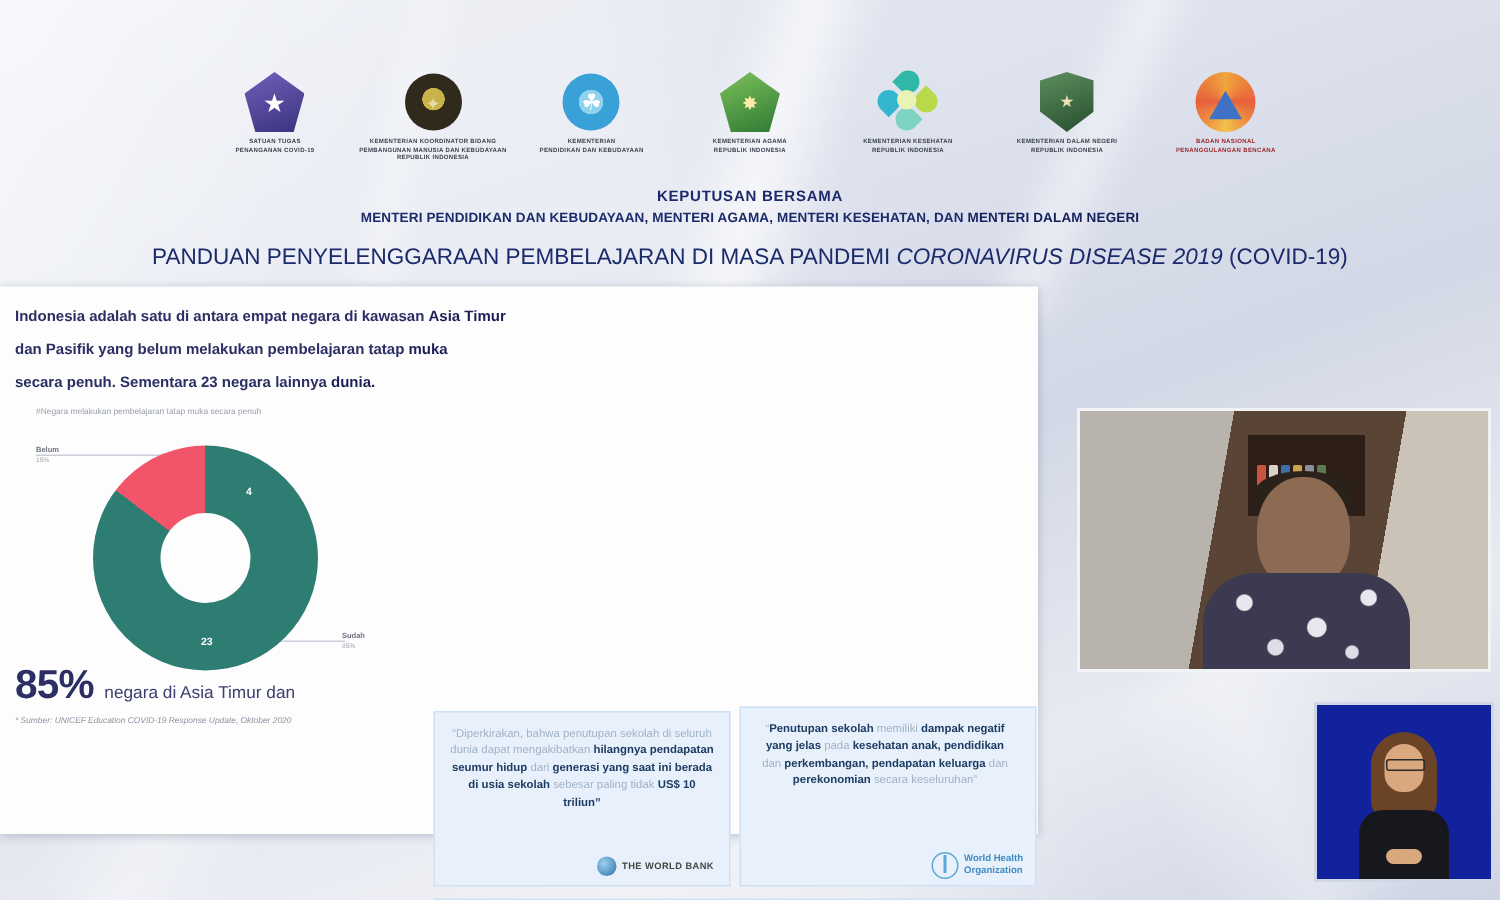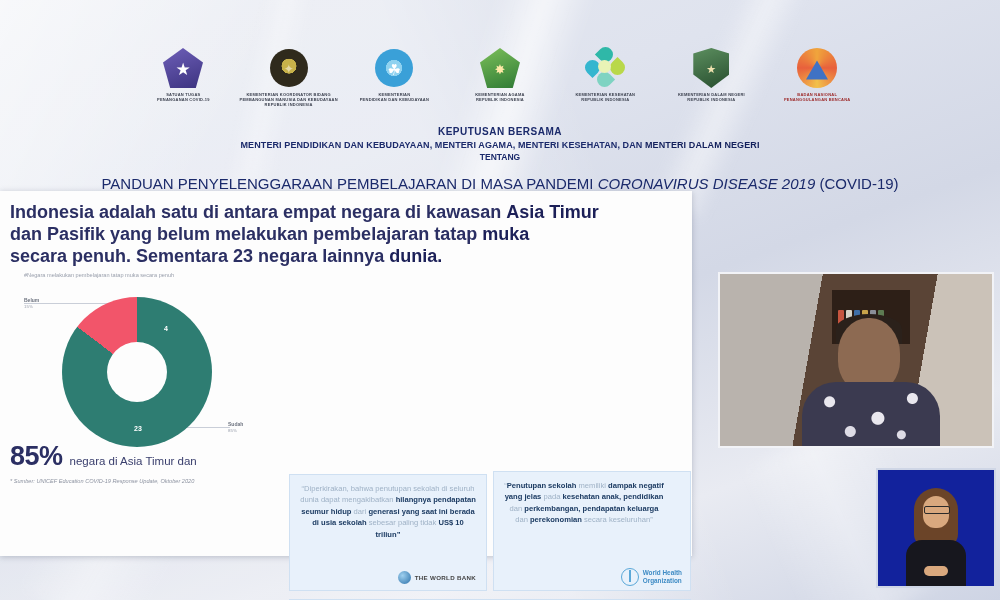--- a/index.html
+++ b/index.html
@@ -57,21 +57,21 @@
   #ministers{font-size:9px;font-weight:bold;margin-top:3px;letter-spacing:.1px;}
   #ministers .hl{color:#13205c;}
   #tentang{font-size:8.5px;font-weight:bold;margin-top:2px;}
   #guideline{font-size:15px;font-weight:normal;margin-top:13px;}
   #guideline .ital{font-style:italic;}
 
   
   #card{position:absolute;left:0;top:191px;width:692px;height:365px;background:#fdfdfd;
      box-shadow:0 1px 6px rgba(40,50,80,.25);}
   #headline{position:absolute;left:10px;top:10px;width:660px;
-     font-size:18px;line-height:22px;color:#2b2f63;font-weight:600;}
+     font-size:10px;line-height:22px;color:#2b2f63;font-weight:600;}
   #headline b{font-weight:bold;color:#1c2058;}
 
   
   #donut-panel{position:absolute;left:6px;top:80px;width:272px;height:180px;}
   #donut-title{position:absolute;left:18px;top:0;width:230px;font-size:5.6px;
      color:#9aa0ad;line-height:1.5;}
   #donut-wrap{position:absolute;left:56px;top:26px;width:150px;height:150px;}
   #donut{width:150px;height:150px;border-radius:50%;
      background:conic-gradient(#2e7d72 0deg 307deg,#f2556a 307deg 360deg);}
   #donut-hole{position:absolute;left:45px;top:45px;width:60px;height:60px;border-radius:50%;background:#fdfdfd;}
@@ -89,21 +89,21 @@
   #stat-body b{font-weight:bold;color:#262a5c;}
   #source{margin-top:6px;font-size:5.6px;color:#8d93a1;font-style:italic;}
 
   
   .qbox{position:absolute;background:#e8f1fb;border:1px solid #cfe0f2;}
   .qtext{font-size:7.6px;line-height:11.4px;color:#9fb2c6;text-align:center;}
   .qtext b{color:#1d3c63;font-weight:bold;}
   #q1{left:289px;top:283px;width:196px;height:115px;}
   #q1 .qtext{padding:8px 10px 0 10px;}
   #q2{left:493px;top:280px;width:196px;height:118px;}
-  #q2 .qtext{padding:8px 26px 0 10px;}
+  #q2 .qtext{padding:8px 14px 0 10px;}
   #q3{left:289px;top:408px;width:400px;height:56px;}
 
   .brand{position:absolute;display:flex;align-items:center;gap:4px;}
   #wb-brand{right:10px;bottom:6px;}
   #wb-globe{width:13px;height:13px;border-radius:50%;
      background:radial-gradient(circle at 35% 35%,#9fd0ef,#2a6fa8);}
   #wb-text{font-size:6.2px;font-weight:bold;color:#444;letter-spacing:.3px;}
   #who-brand{right:8px;bottom:4px;}
   #who-globe{width:16px;height:16px;border-radius:50%;border:1.6px solid #5aa8d8;position:relative;}
   #who-globe:after{content:"";position:absolute;left:50%;top:1px;transform:translateX(-50%);
@@ -209,21 +209,20 @@
     <div class="logo-item">
       <div class="logo-mark bnpb"></div>
       <div class="logo-cap cap-red">BADAN NASIONAL
 PENANGGULANGAN BENCANA</div>
     </div>
   </div>
 
   <div id="header-title">
     <div id="kep">KEPUTUSAN BERSAMA</div>
     <div id="ministers"><span>MENTERI PENDIDIKAN DAN KEBUDAYAAN, MENTERI AGAMA, MENTERI KESEHATAN, DAN </span><span class="hl">MENTERI DALAM NEGERI</span></div>
-    <div id="tentang">TENTANG</div>
     <div id="guideline"><span>PANDUAN PENYELENGGARAAN PEMBELAJARAN DI MASA PANDEMI </span><span class="ital">CORONAVIRUS DISEASE 2019</span><span> (COVID-19)</span></div>
   </div>
 
   <div id="card">
 
     <div id="headline">
       <span>Indonesia adalah satu di antara empat negara di kawasan </span><b>Asia Timur</b><br>
       <span>dan Pasifik yang belum melakukan pembelajaran tatap </span><b>muka</b><br>
       <span>secara penuh. Sementara 23 negara lainnya </span><b>dunia.</b>
     </div>

